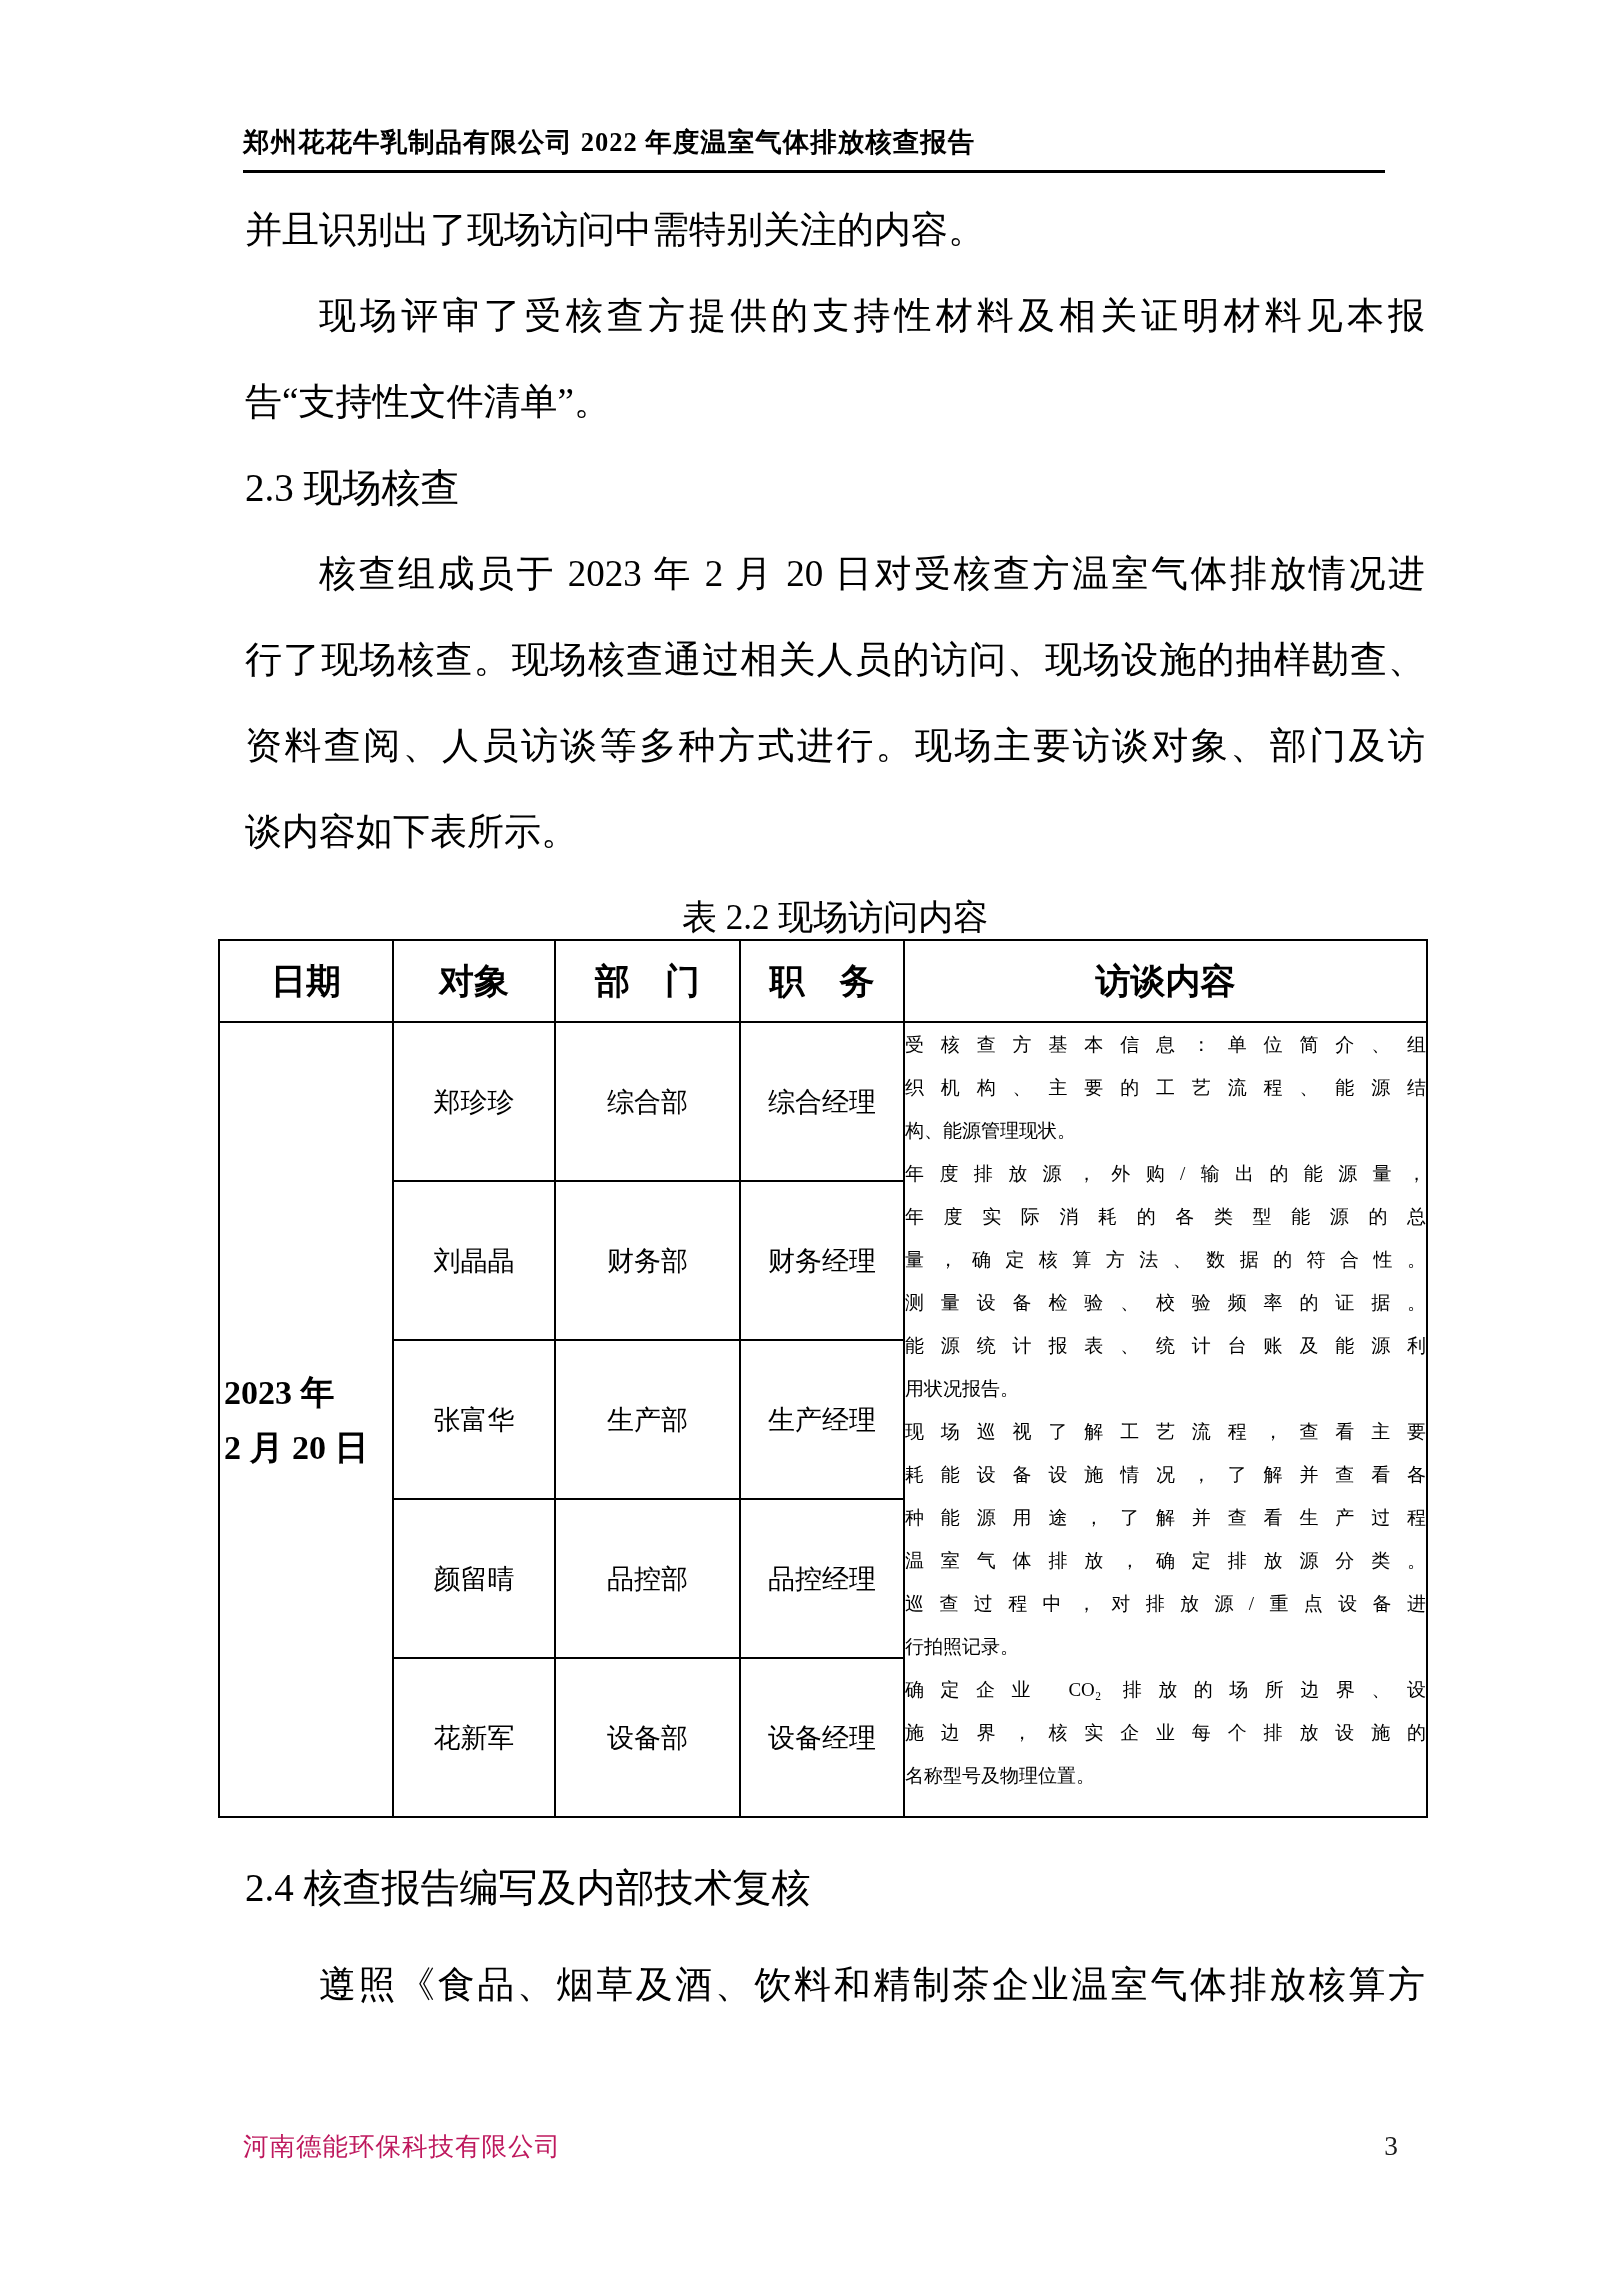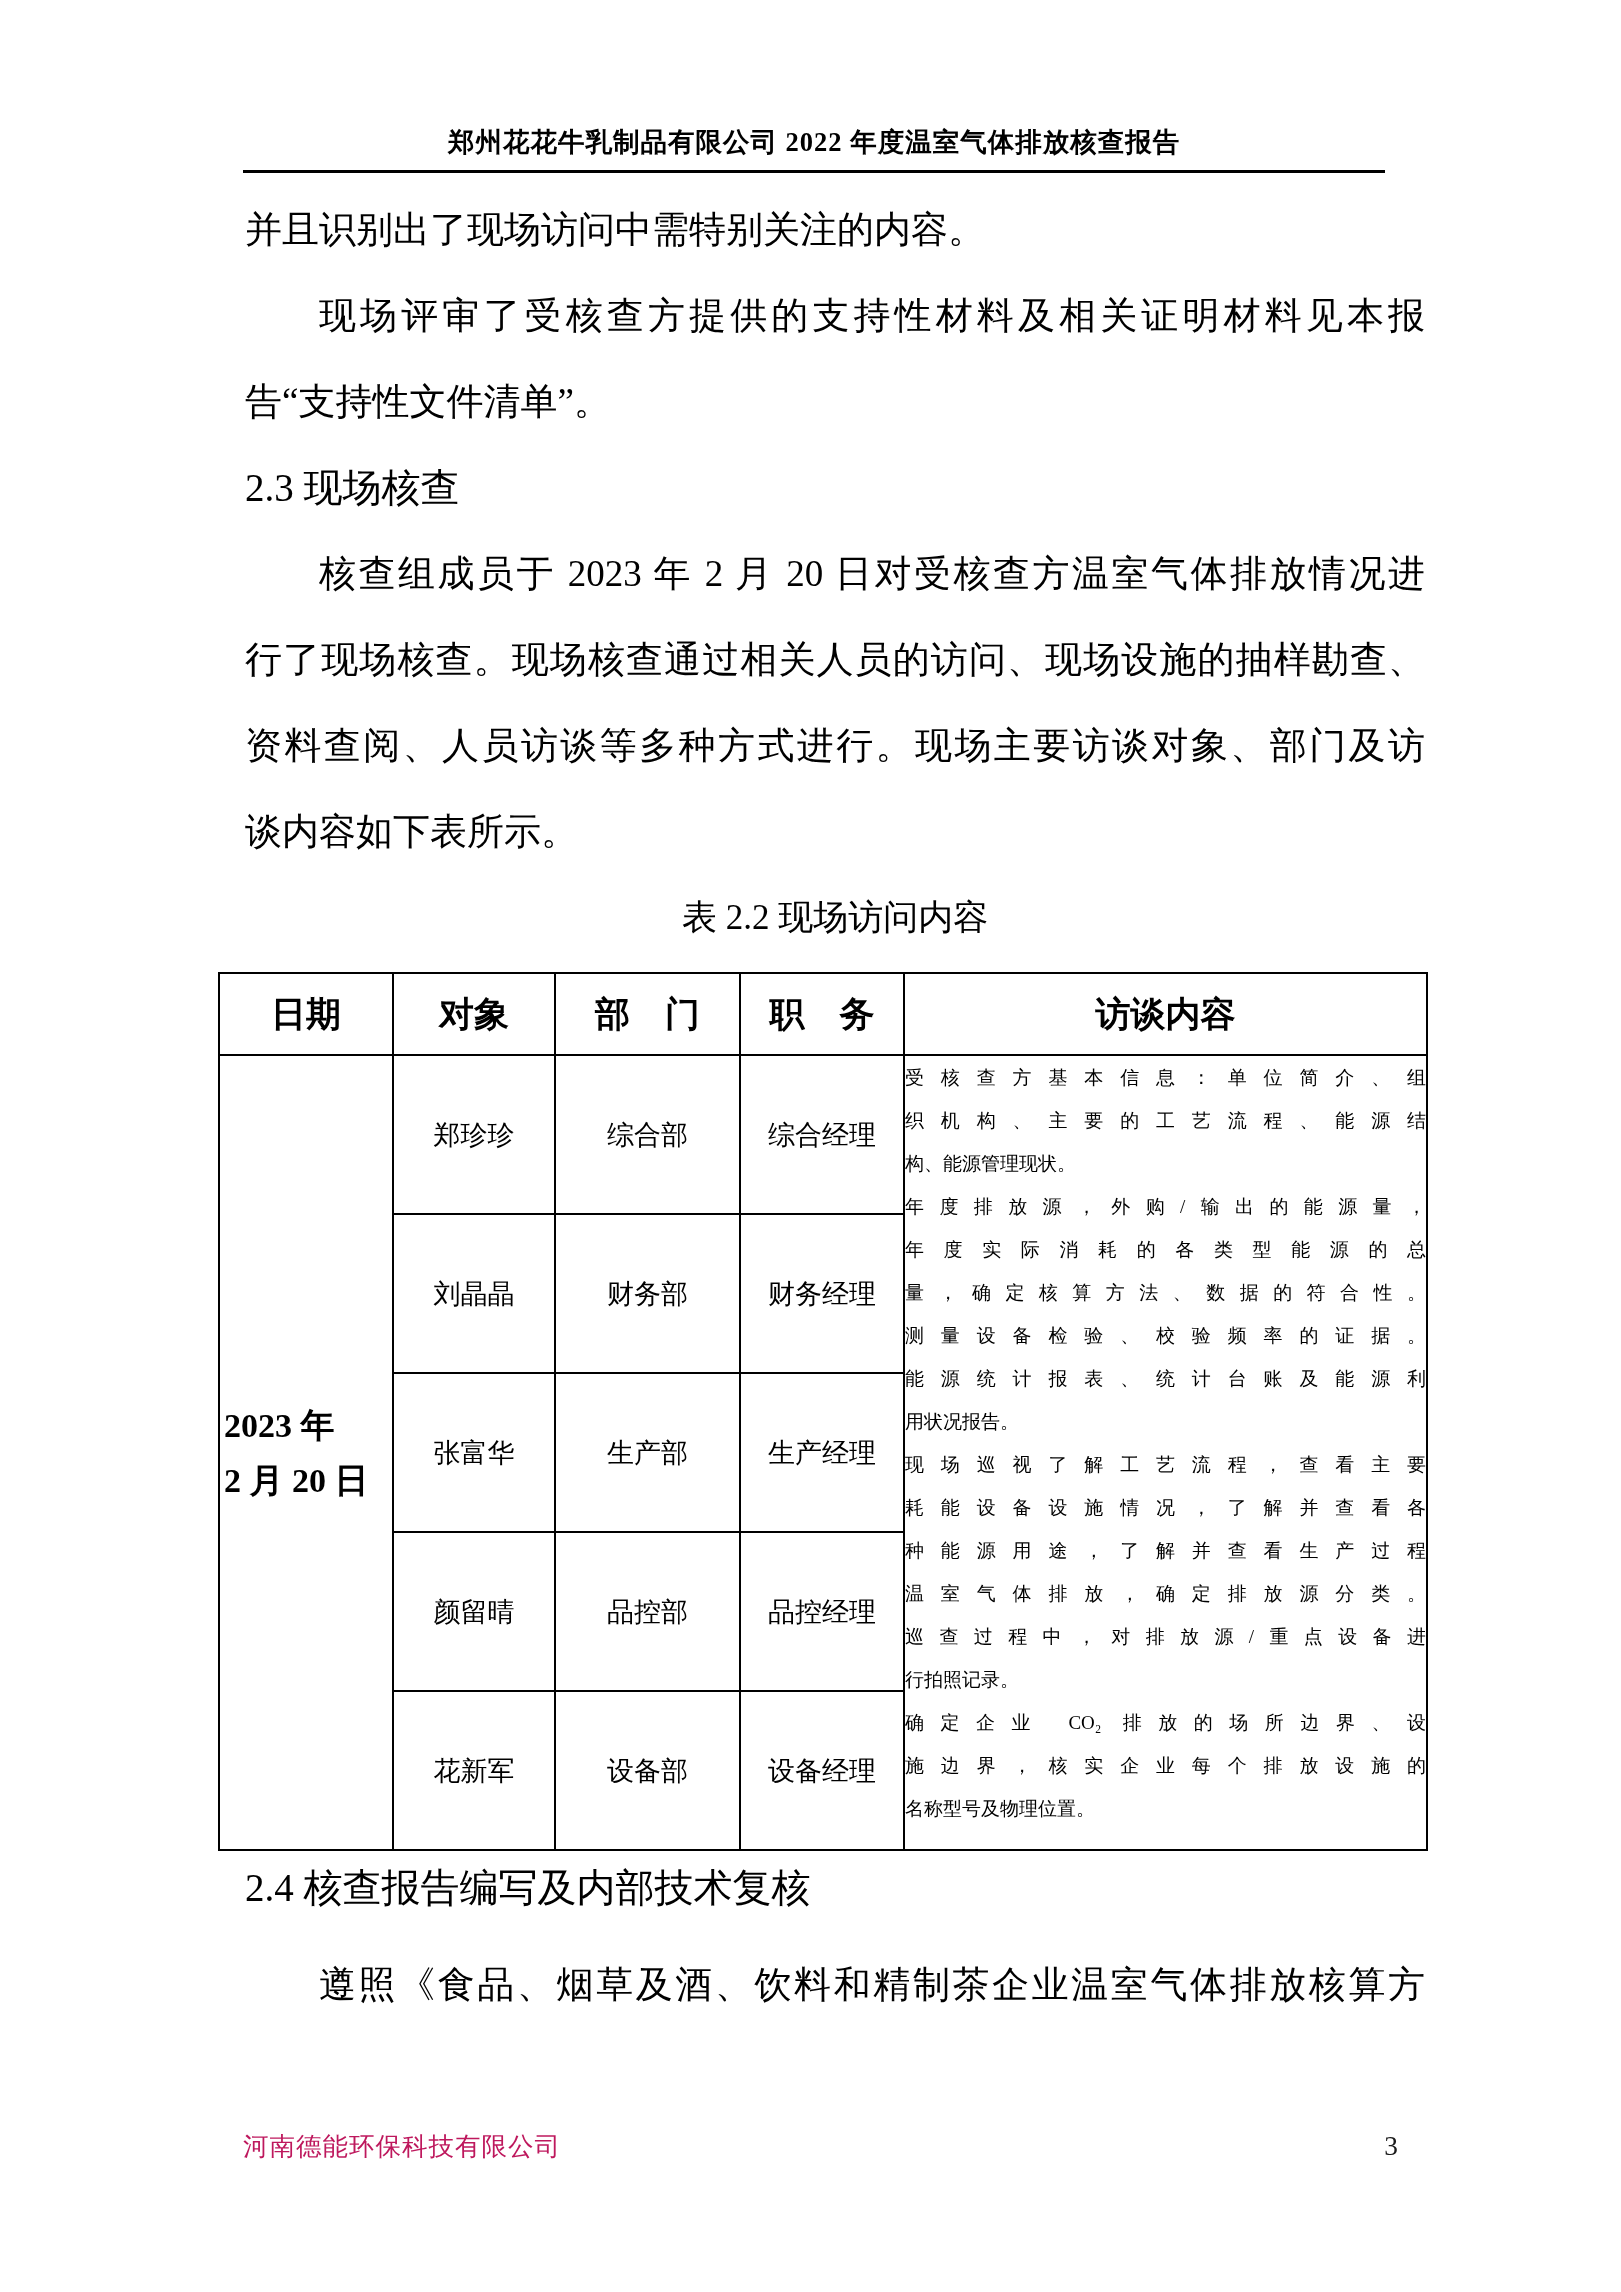--- a/index.html
+++ b/index.html
@@ -12,21 +12,20 @@
     font-family: "Liberation Serif", "DejaVu Serif", serif;
     overflow: hidden;
   }
 
   
   .doc-header {
     position: absolute;
     top: 125px;
     left: 243px;
     width: 1142px;
-    text-align: center;
     font-size: 26.5px;
     font-weight: bold;
     line-height: 35px;
     letter-spacing: 1px;
     white-space: nowrap;
   }
   .header-rule {
     position: absolute;
     top: 170px;
     left: 243px;
@@ -54,21 +53,21 @@
     top: 1839px;
     left: 245px;
     width: 1180px;
     font-size: 37px;
   }
   .s2line { line-height: 97px; height: 97px; }
 
   
   table.visit {
     position: absolute;
-    top: 972px;
+    top: 939px;
     left: 218px;
     width: 1209px;
     border-collapse: collapse;
     table-layout: fixed;
     border: 2.9px solid #000;
   }
   table.visit th, table.visit td {
     border: 2px solid #000;
     padding: 0;
     font-weight: normal;

